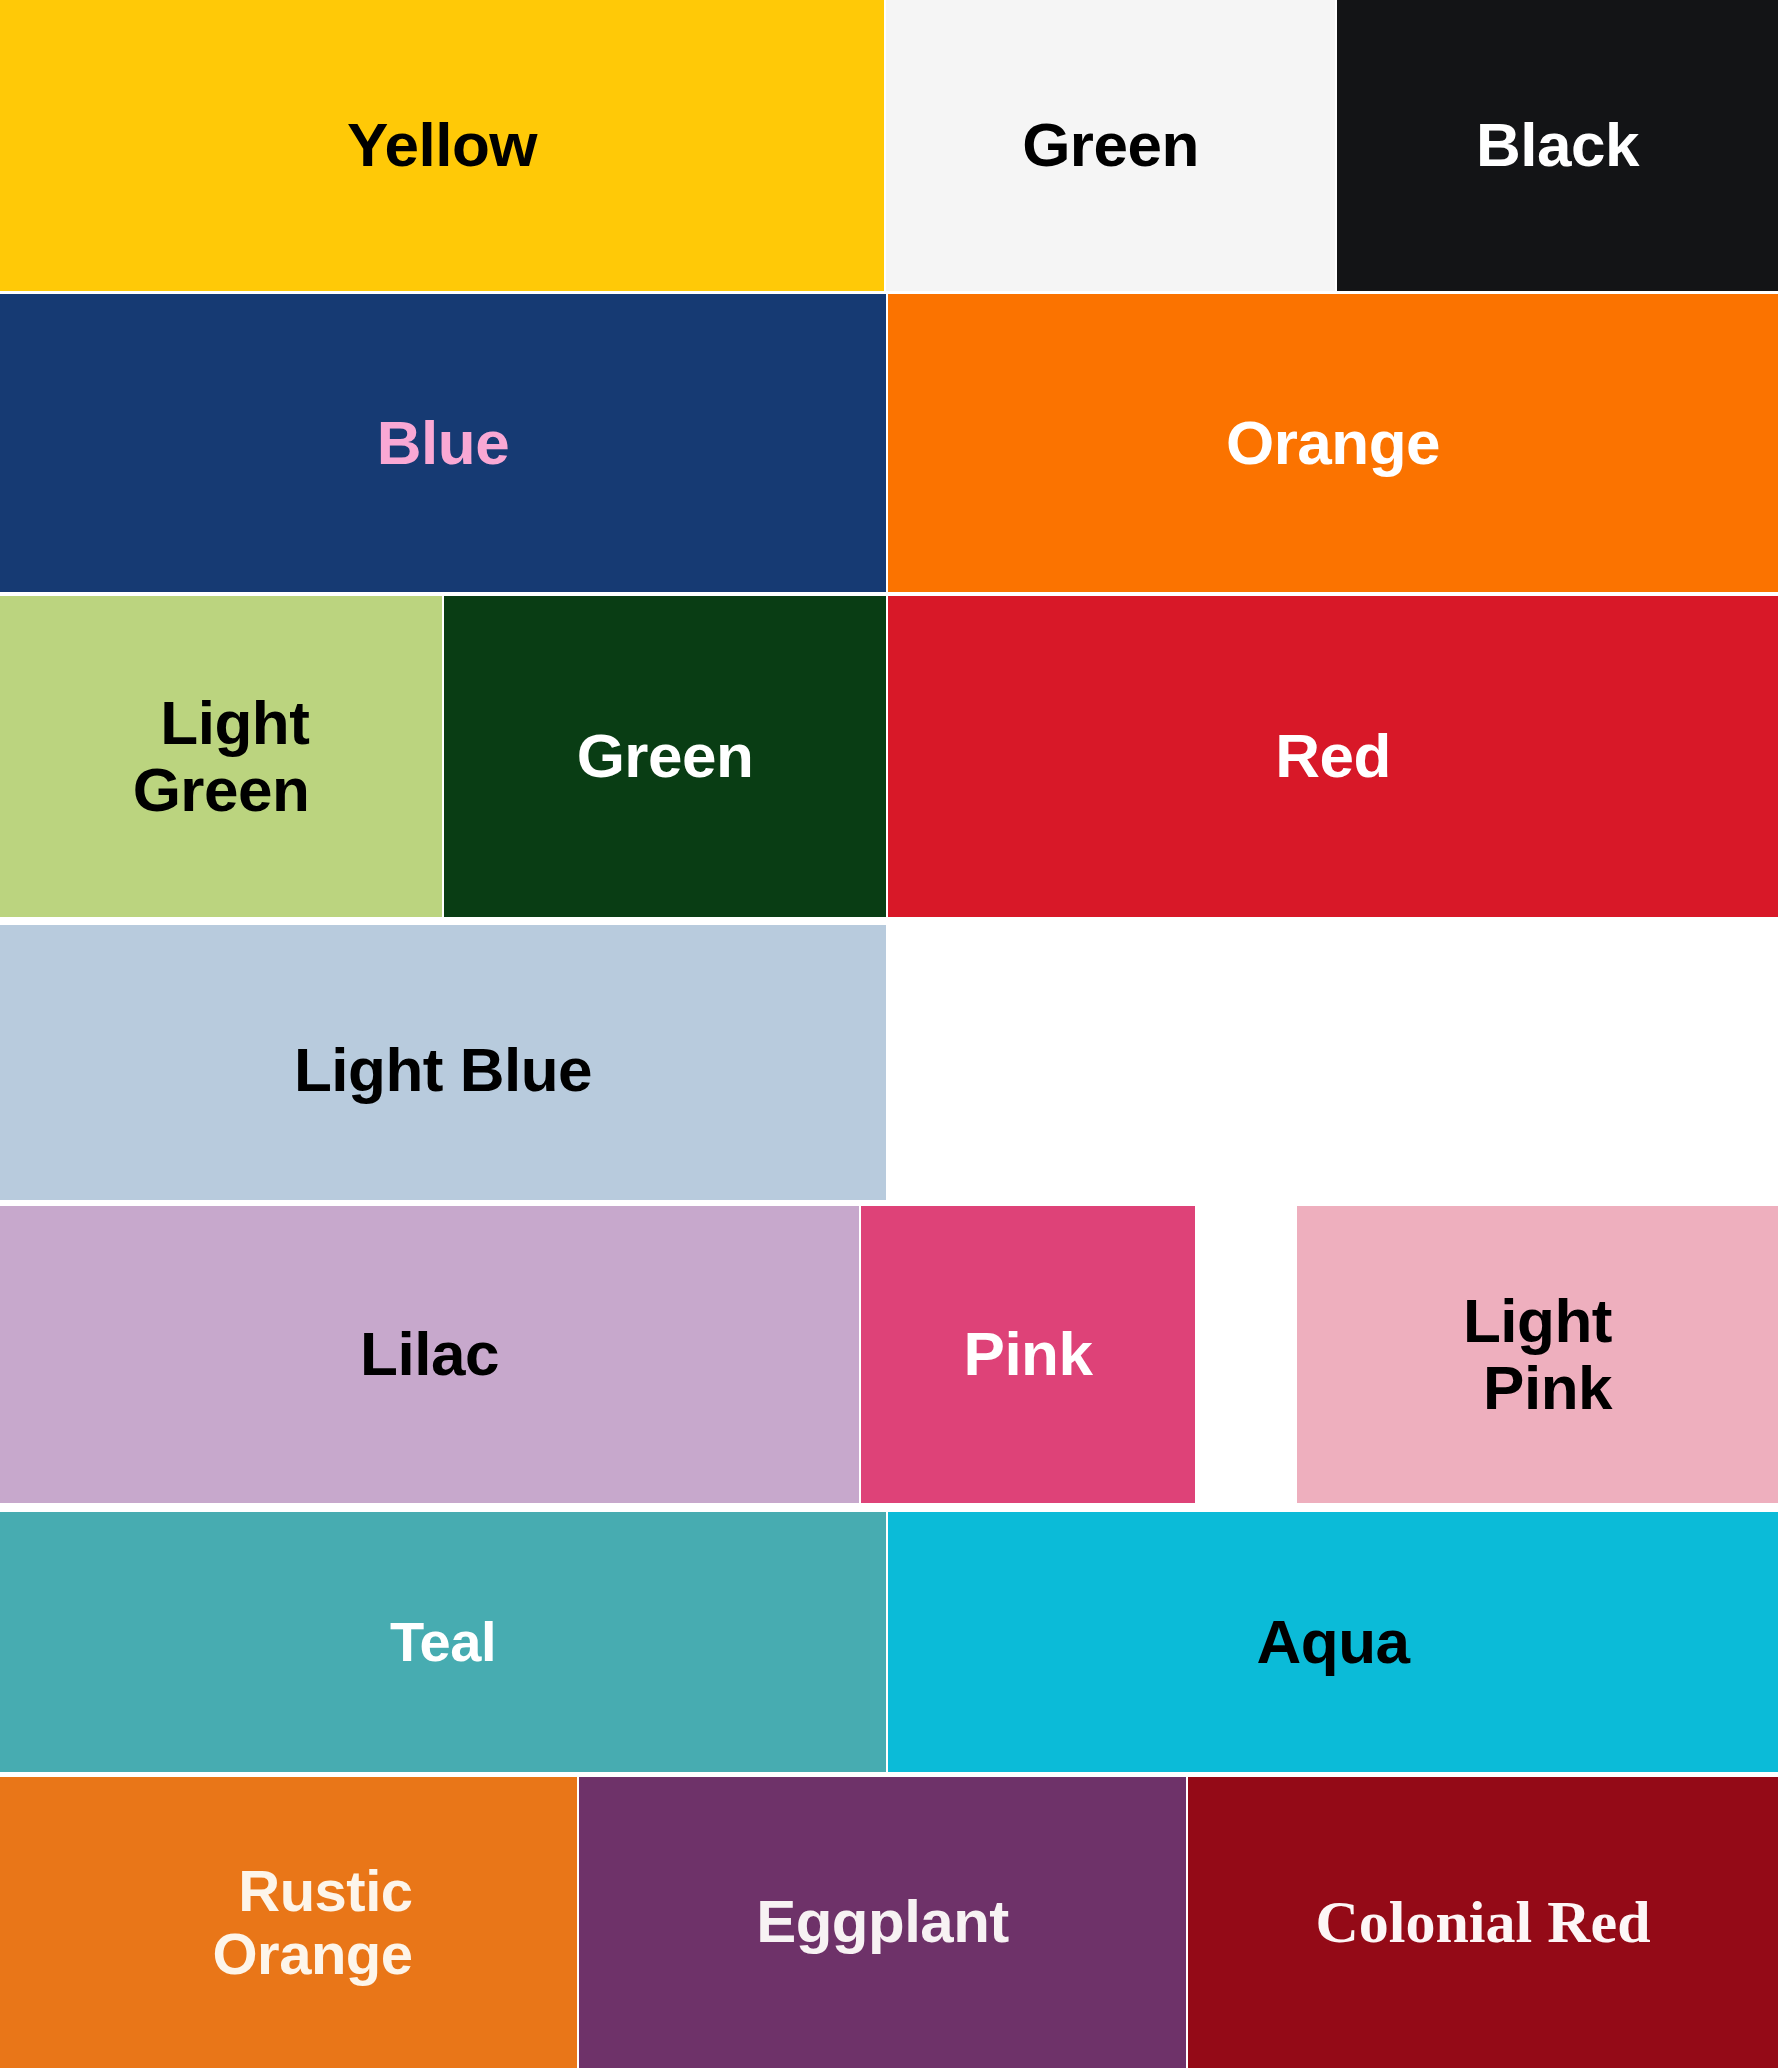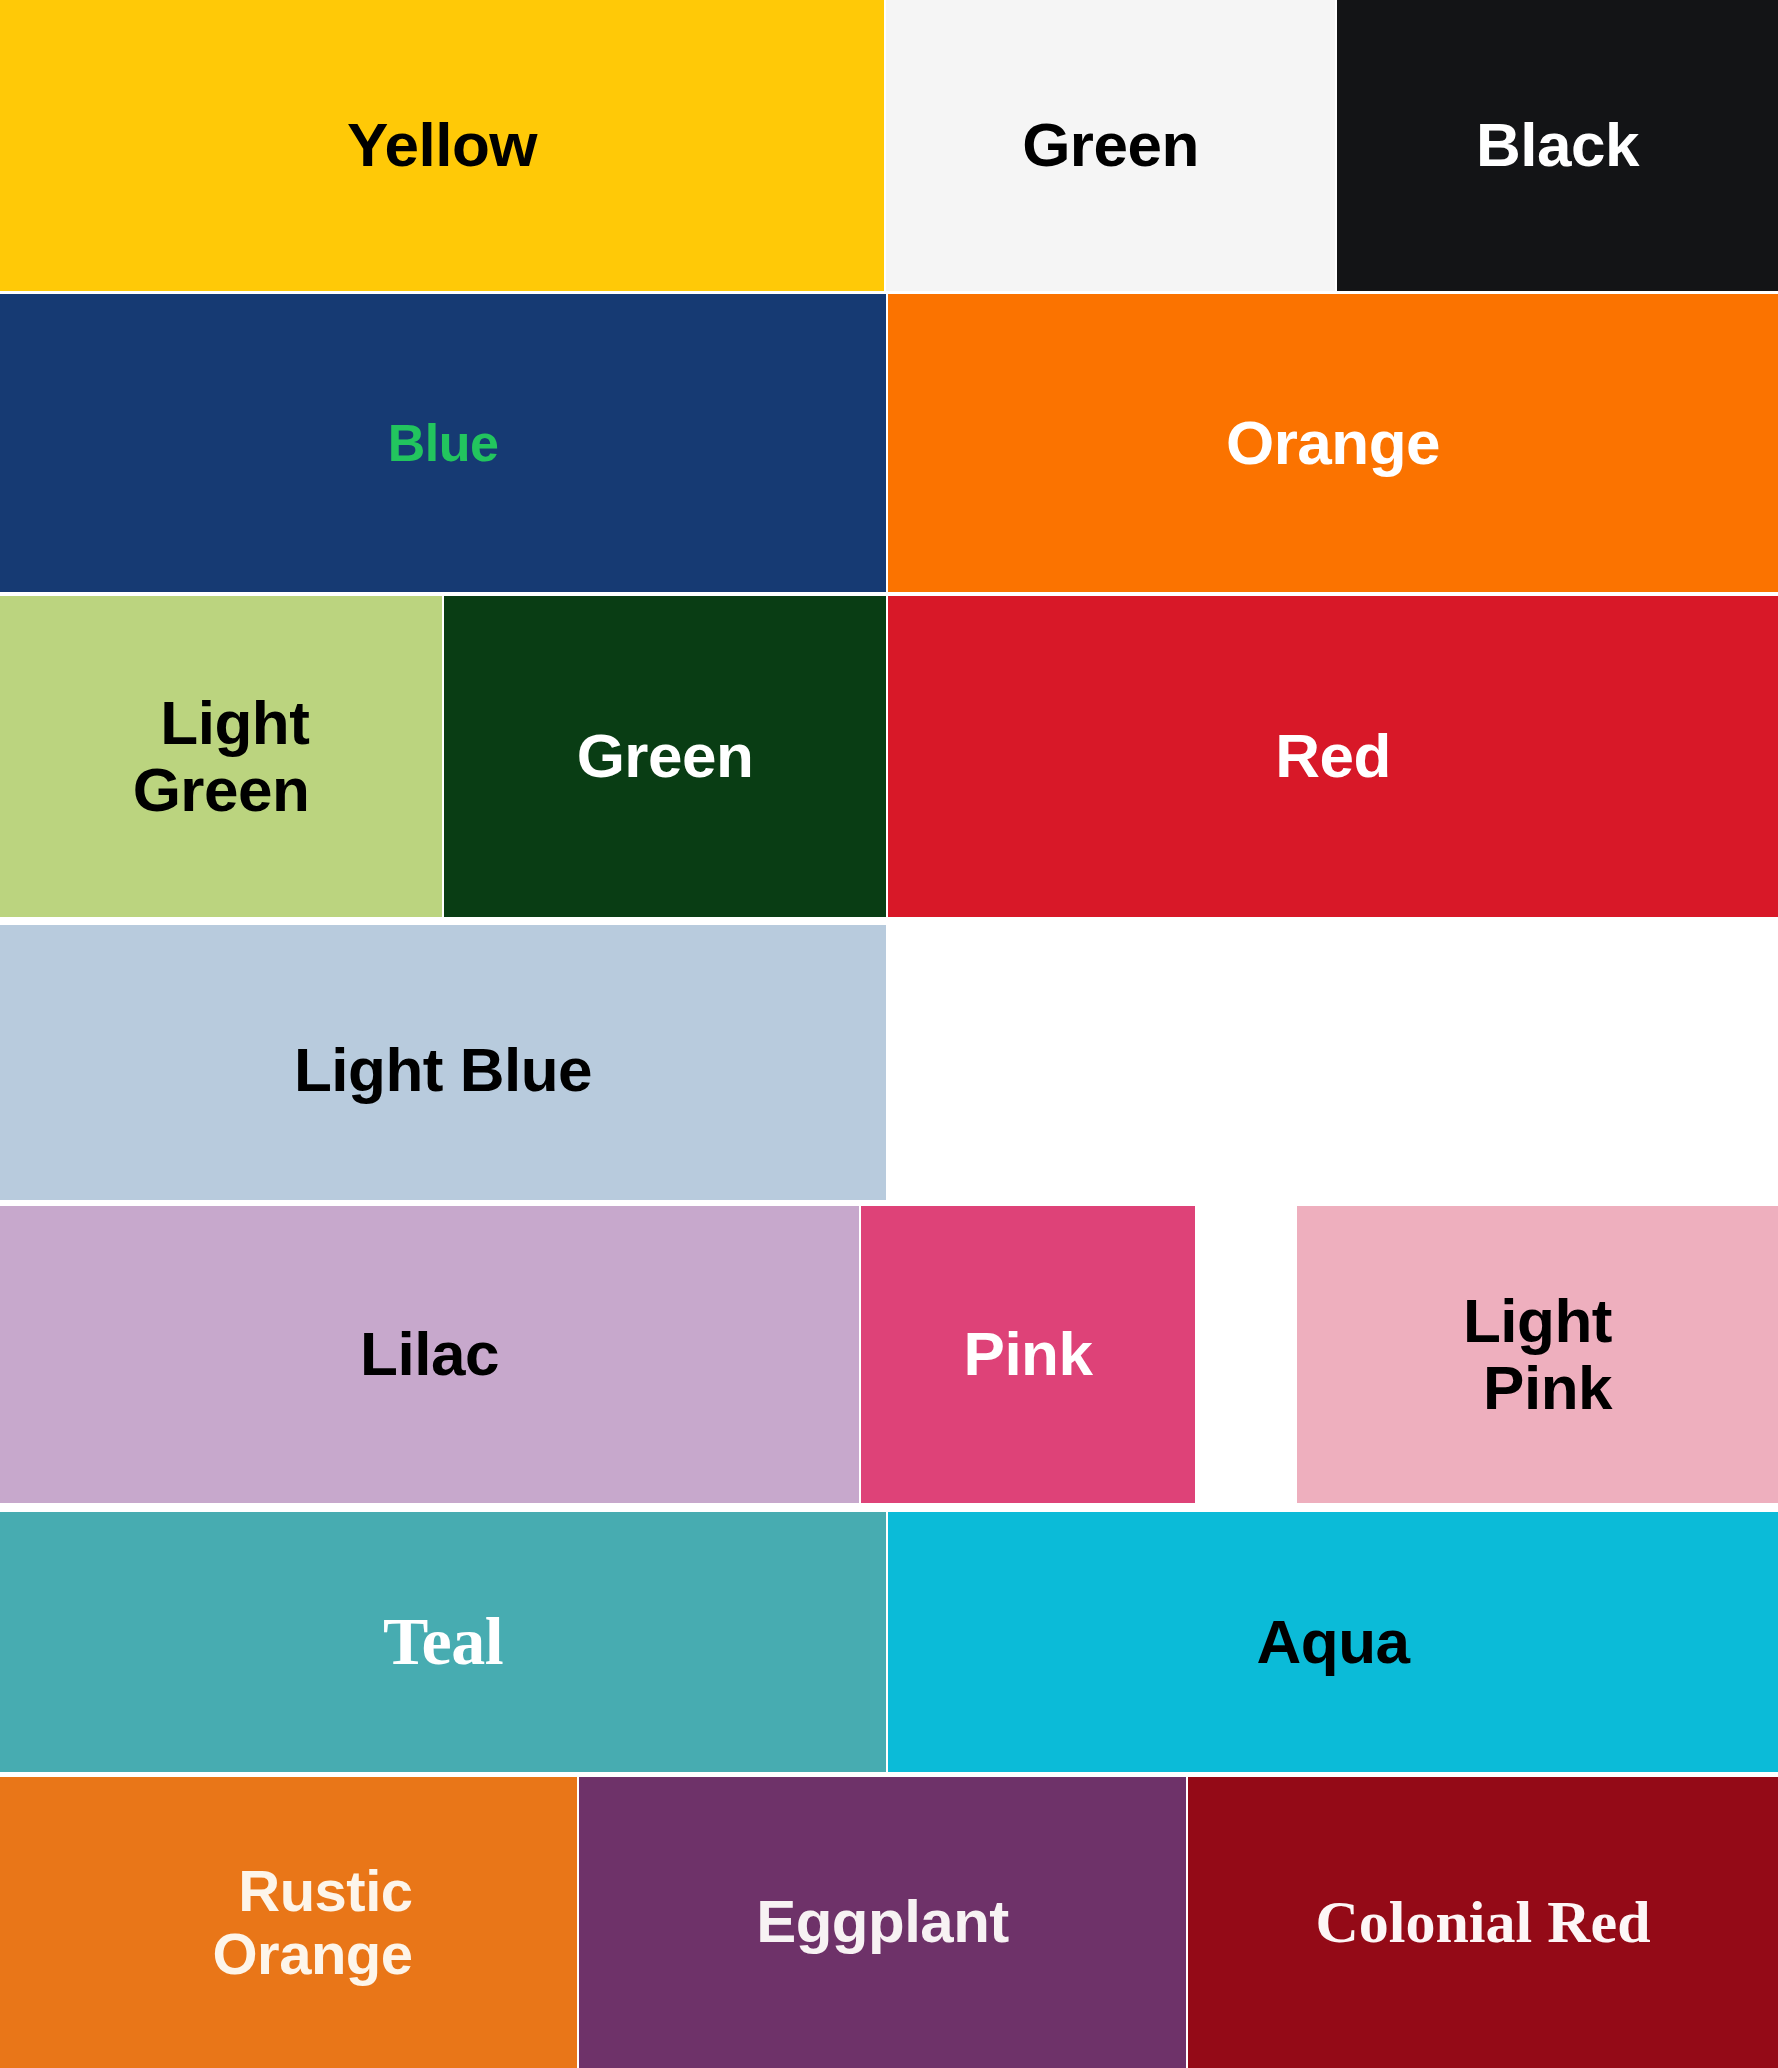--- a/index.html
+++ b/index.html
@@ -36,31 +36,31 @@
   }
   .serif { font-family: "Liberation Serif", serif; letter-spacing: 0px; }
 </style>
 </head>
 <body>
 
 <div id="palette" style="background: rgb(255, 255, 255);">
     <div class="swatch" style="left: 0px; top: 0px; width: 884px; height: 291px; background: rgb(255, 201, 7);"><span class="label" style="color: rgb(0, 0, 0); font-size: 62px;">Yellow</span></div>
     <div class="swatch" style="left: 886px; top: 0px; width: 449px; height: 291px; background: rgb(245, 245, 245);"><span class="label" style="color: rgb(0, 0, 0); font-size: 62px;">Green</span></div>
     <div class="swatch" style="left: 1337px; top: 0px; width: 441px; height: 291px; background: rgb(19, 20, 22);"><span class="label" style="color: rgb(255, 255, 255); font-size: 62px;">Black</span></div>
-    <div class="swatch" style="left: 0px; top: 294px; width: 886px; height: 298px; background: rgb(22, 58, 115);"><span class="label" style="color: #22c55e; font-size: 52px;">Blue</span></div>
+    <div class="swatch" style="left: 0px; top: 294px; width: 886px; height: 298px; background: rgb(22, 58, 115);"><span class="label" style="color: #f9a8d4; font-size: 62px;">Blue</span></div>
     <div class="swatch" style="left: 888px; top: 294px; width: 890px; height: 298px; background: rgb(251, 115, 0);"><span class="label" style="color: rgb(255, 255, 255); font-size: 62px;">Orange</span></div>
     <div class="swatch" style="left: 0px; top: 596px; width: 442px; height: 321px; background: rgb(187, 212, 127);"><span class="label" style="color: rgb(0, 0, 0); font-size: 62px;">Light
 Green</span></div>
     <div class="swatch" style="left: 444px; top: 596px; width: 442px; height: 321px; background: rgb(9, 61, 20);"><span class="label" style="color: rgb(255, 255, 255); font-size: 62px;">Green</span></div>
     <div class="swatch" style="left: 888px; top: 596px; width: 890px; height: 321px; background: rgb(216, 24, 40);"><span class="label" style="color: rgb(255, 255, 255); font-size: 62px;">Red</span></div>
     <div class="swatch" style="left: 0px; top: 925px; width: 886px; height: 275px; background: rgb(184, 203, 221);"><span class="label" style="color: rgb(0, 0, 0); font-size: 62px; margin-top: 15px;">Light Blue</span></div>
     <div class="swatch" style="left: 0px; top: 1206px; width: 859px; height: 297px; background: rgb(199, 168, 204);"><span class="label" style="color: rgb(0, 0, 0); font-size: 62px;">Lilac</span></div>
     <div class="swatch" style="left: 861px; top: 1206px; width: 334px; height: 297px; background: rgb(222, 66, 120);"><span class="label" style="color: rgb(255, 255, 255); font-size: 62px;">Pink</span></div>
     <div class="swatch" style="left: 1297px; top: 1206px; width: 481px; height: 297px; background: rgb(238, 175, 190);"><span class="label" style="color: rgb(0, 0, 0); font-size: 62px;">Light
 Pink</span></div>
-    <div class="swatch" style="left: 0px; top: 1512px; width: 886px; height: 260px; background: rgb(71, 172, 177);"><span class="label" style="color: rgb(255, 255, 255); font-size: 68px; font-family: Liberation Serif, serif;">Teal</span></div>
+    <div class="swatch" style="left: 0px; top: 1512px; width: 886px; height: 260px; background: rgb(71, 172, 177);"><span class="label" style="color: rgb(255, 255, 255); font-size: 56px;">Teal</span></div>
     <div class="swatch" style="left: 888px; top: 1512px; width: 890px; height: 260px; background: rgb(11, 187, 216);"><span class="label" style="color: rgb(0, 0, 0); font-size: 62px;">Aqua</span></div>
     <div class="swatch" style="left: 0px; top: 1777px; width: 577px; height: 291px; background: rgb(233, 118, 24); padding-left: 48px;"><span class="label" style="color: rgb(253, 245, 234); font-size: 58px;">Rustic
 Orange</span></div>
     <div class="swatch" style="left: 579px; top: 1777px; width: 607px; height: 291px; background: rgb(110, 50, 105);"><span class="label" style="color: rgb(247, 242, 243); font-size: 60px;">Eggplant</span></div>
     <div class="swatch" style="left: 1188px; top: 1777px; width: 590px; height: 291px; background: rgb(148, 10, 23);"><span class="label serif" style="color: rgb(253, 246, 246); font-size: 60px;">Colonial Red</span></div>
   </div>
 
 
 </body></html>

